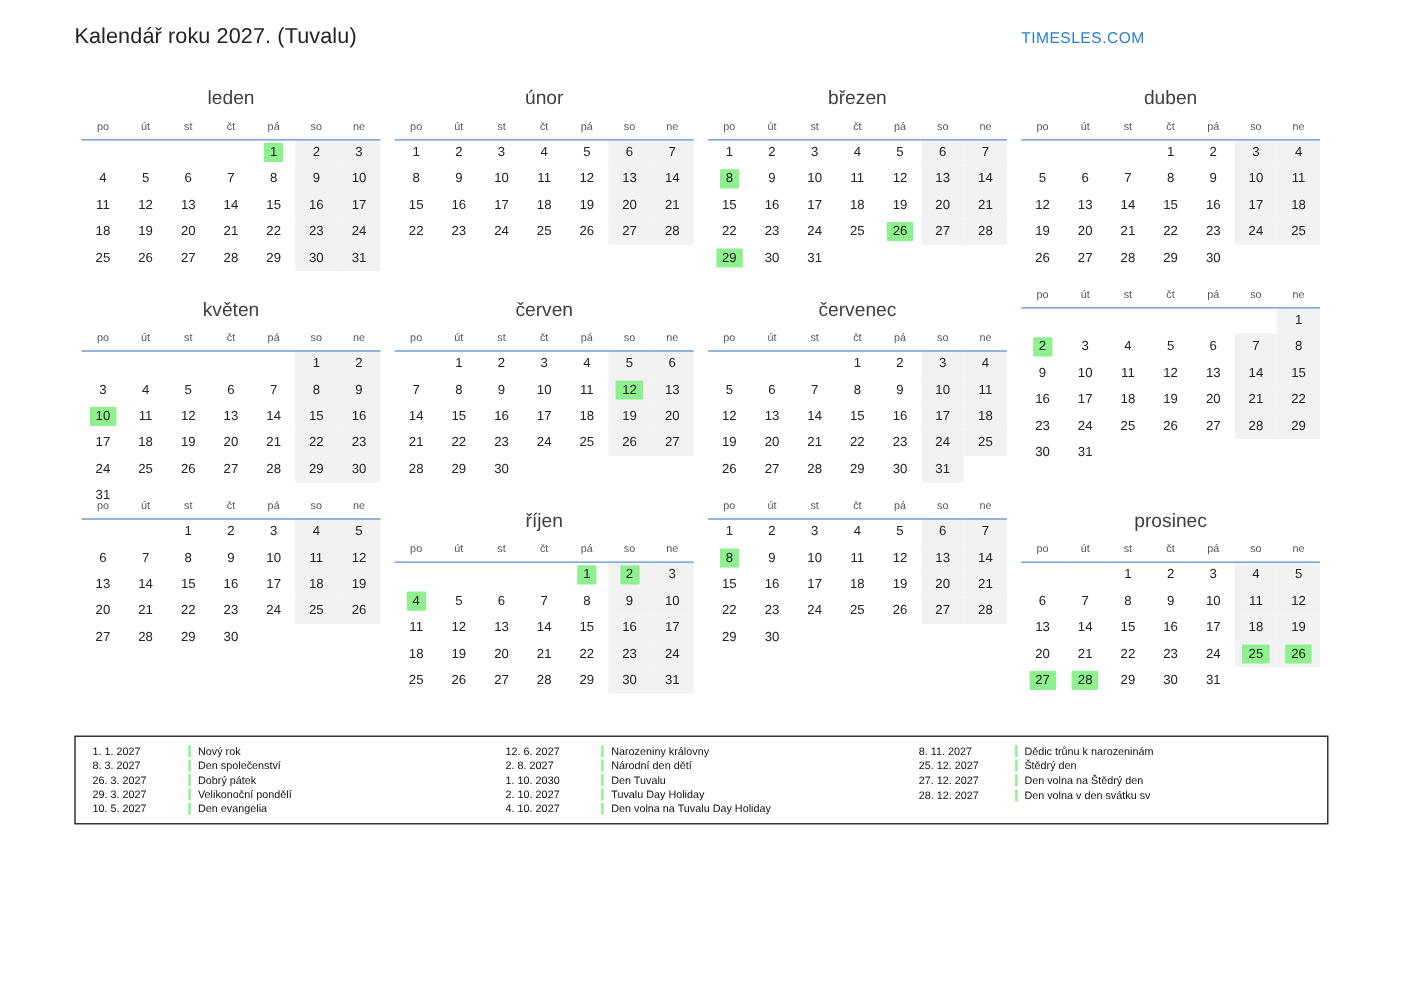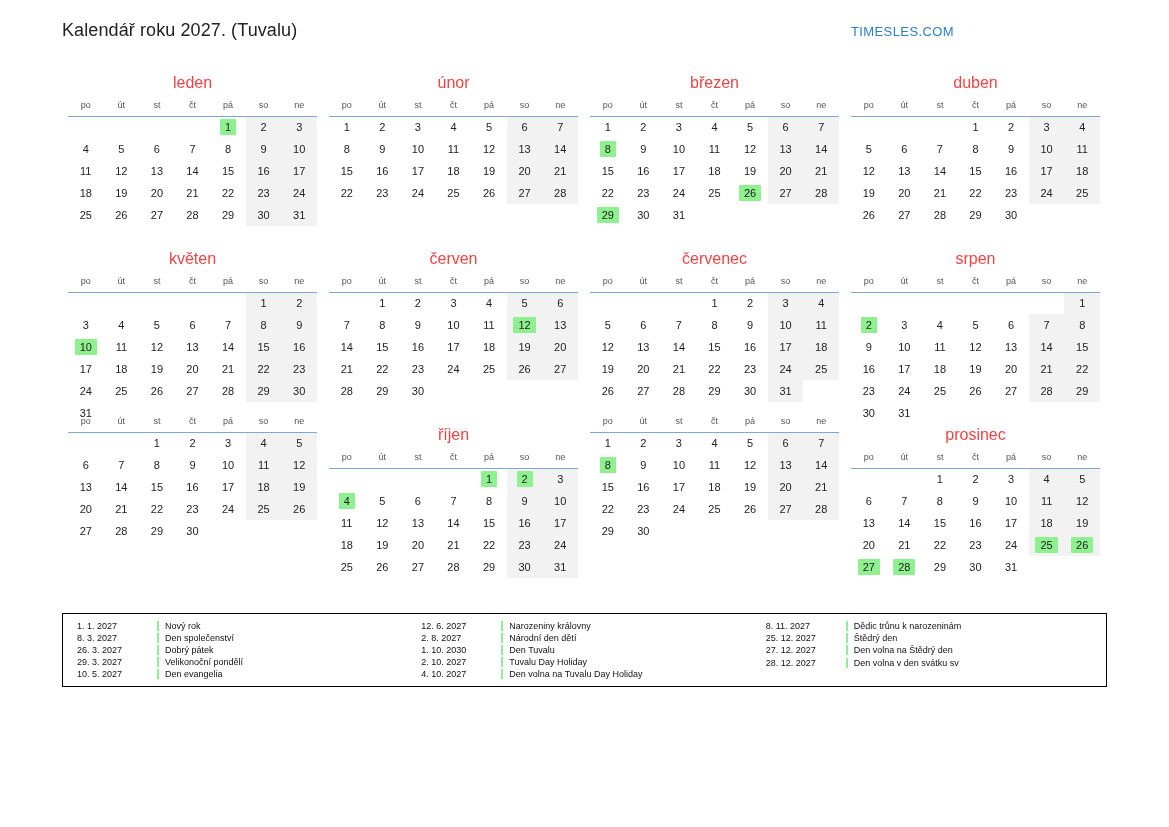--- a/index.html
+++ b/index.html
@@ -46,21 +46,21 @@
     grid-template-columns: repeat(4, 261px);
     grid-auto-rows: 176px;
   }
   .month {
     position: relative;
     width: 261px;
   }
   .month-name {
     text-align: center;
     font-size: 16px;
-    color: #ef4444;
+    color: #404040;
     padding-top: 10px;
     padding-bottom: 8px;
     font-weight: normal;
   }
   table.cal {
     border-collapse: collapse;
     margin: 0 auto;
     width: 249px;
     table-layout: fixed;
   }
@@ -577,21 +577,20 @@
               <td><span class="d">28</span></td>
               <td><span class="d">29</span></td>
               <td><span class="d">30</span></td>
               <td class="wk"><span class="d">31</span></td>
               <td class="empty">&nbsp;</td>
             </tr>
           </tbody>
         </table>
       </div>
       <div class="month">
-        <div class="month-name">srpen</div>
         <table class="cal">
           <thead>
             <tr>
               <th>po</th>
               <th>út</th>
               <th>st</th>
               <th>čt</th>
               <th>pá</th>
               <th>so</th>
               <th>ne</th>

